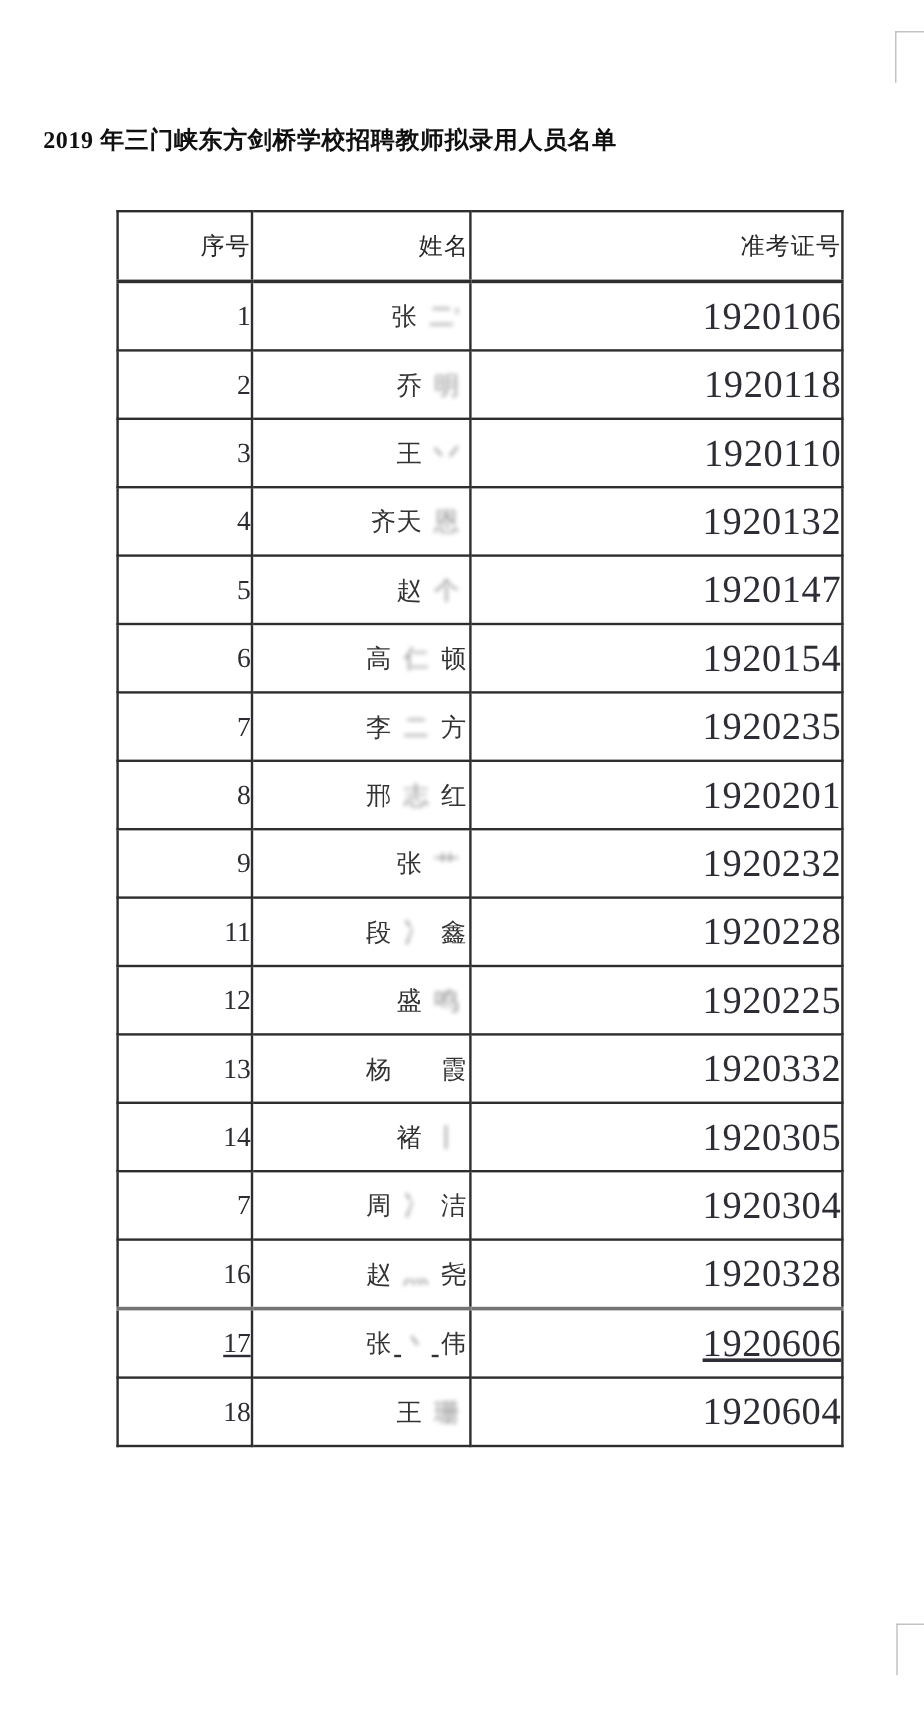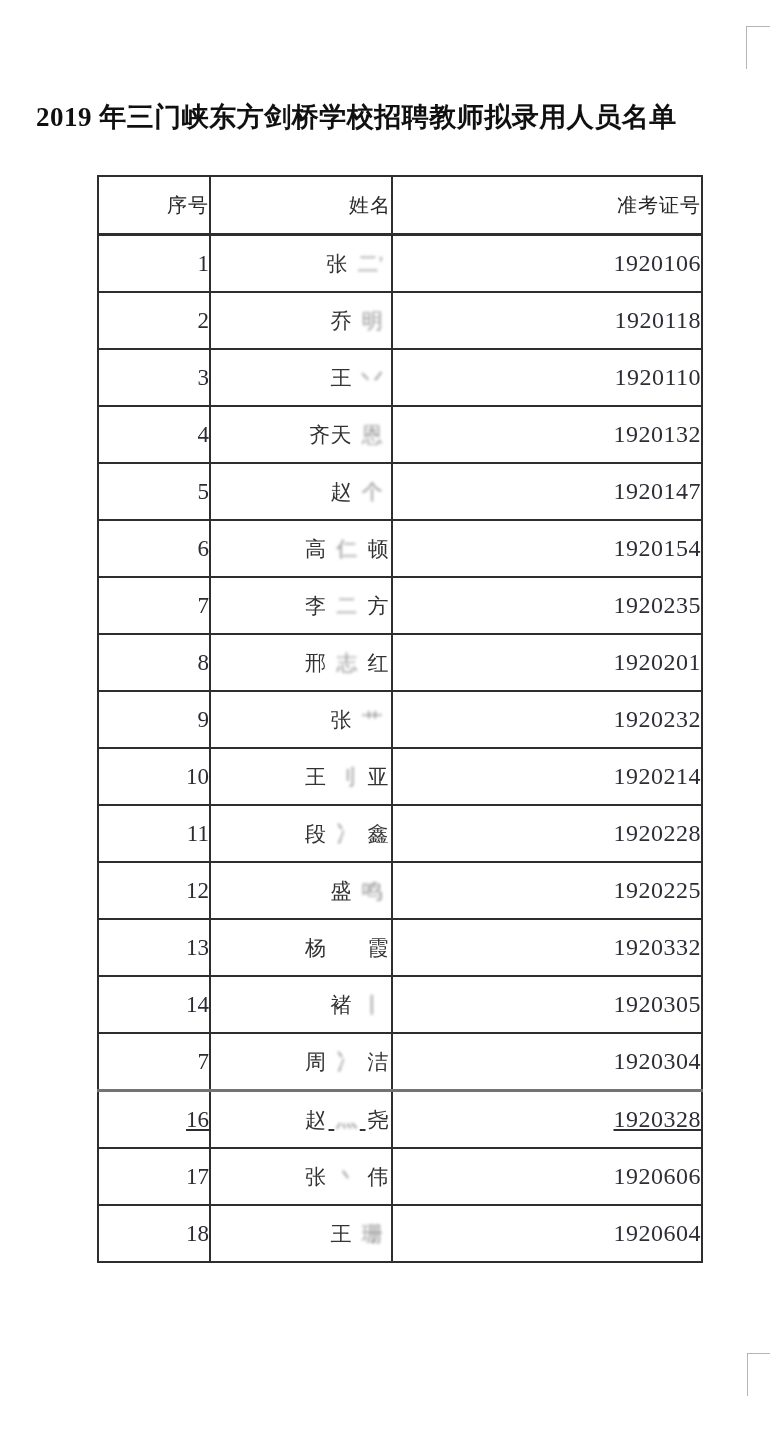--- a/index.html
+++ b/index.html
@@ -13,21 +13,21 @@
     background: #ffffff;
     overflow: hidden;
     font-family: "Liberation Serif", "DejaVu Serif", serif;
     color: #2b2b2b;
   }
   .title {
     position: absolute;
     left: 36px;
     top: 98px;
     margin: 0;
-    font-size: 27px;
+    font-size: 20px;
     line-height: 38px;
     font-weight: bold;
     color: #101010;
     white-space: nowrap;
     letter-spacing: 0.5px;
   }
   table.roster {
     position: absolute;
     left: 97px;
     top: 175px;
@@ -64,21 +64,21 @@
   td.col-no {
     font-size: 23px;
     color: #2c2c33;
   }
   td.col-name {
     font-size: 21px;
     color: #333333;
     letter-spacing: 0.5px;
   }
   td.col-ticket {
-    font-size: 24px;
+    font-size: 32px;
     color: #2d2d35;
     letter-spacing: 0.5px;
   }
   .np {
     display: inline-block;
     margin: 0 2px;
     min-width: 2px;
     white-space: pre;
   }
   .np:empty { margin: 0; min-width: 0; }
@@ -188,29 +188,20 @@
         <tr>
     <td class="col-no">9</td>
     <td class="col-name">
       <span class="np">张</span>
       <span class="np blurred">艹</span>
       <span class="np"></span>
     </td>
     <td class="col-ticket">1920232</td>
   </tr>
         <tr>
-    <td class="col-no">10</td>
-    <td class="col-name">
-      <span class="np">王</span>
-      <span class="np blurred">刂</span>
-      <span class="np">亚</span>
-    </td>
-    <td class="col-ticket">1920214</td>
-  </tr>
-        <tr>
     <td class="col-no">11</td>
     <td class="col-name">
       <span class="np">段</span>
       <span class="np blurred">冫</span>
       <span class="np">鑫</span>
     </td>
     <td class="col-ticket">1920228</td>
   </tr>
         <tr>
     <td class="col-no">12</td>

